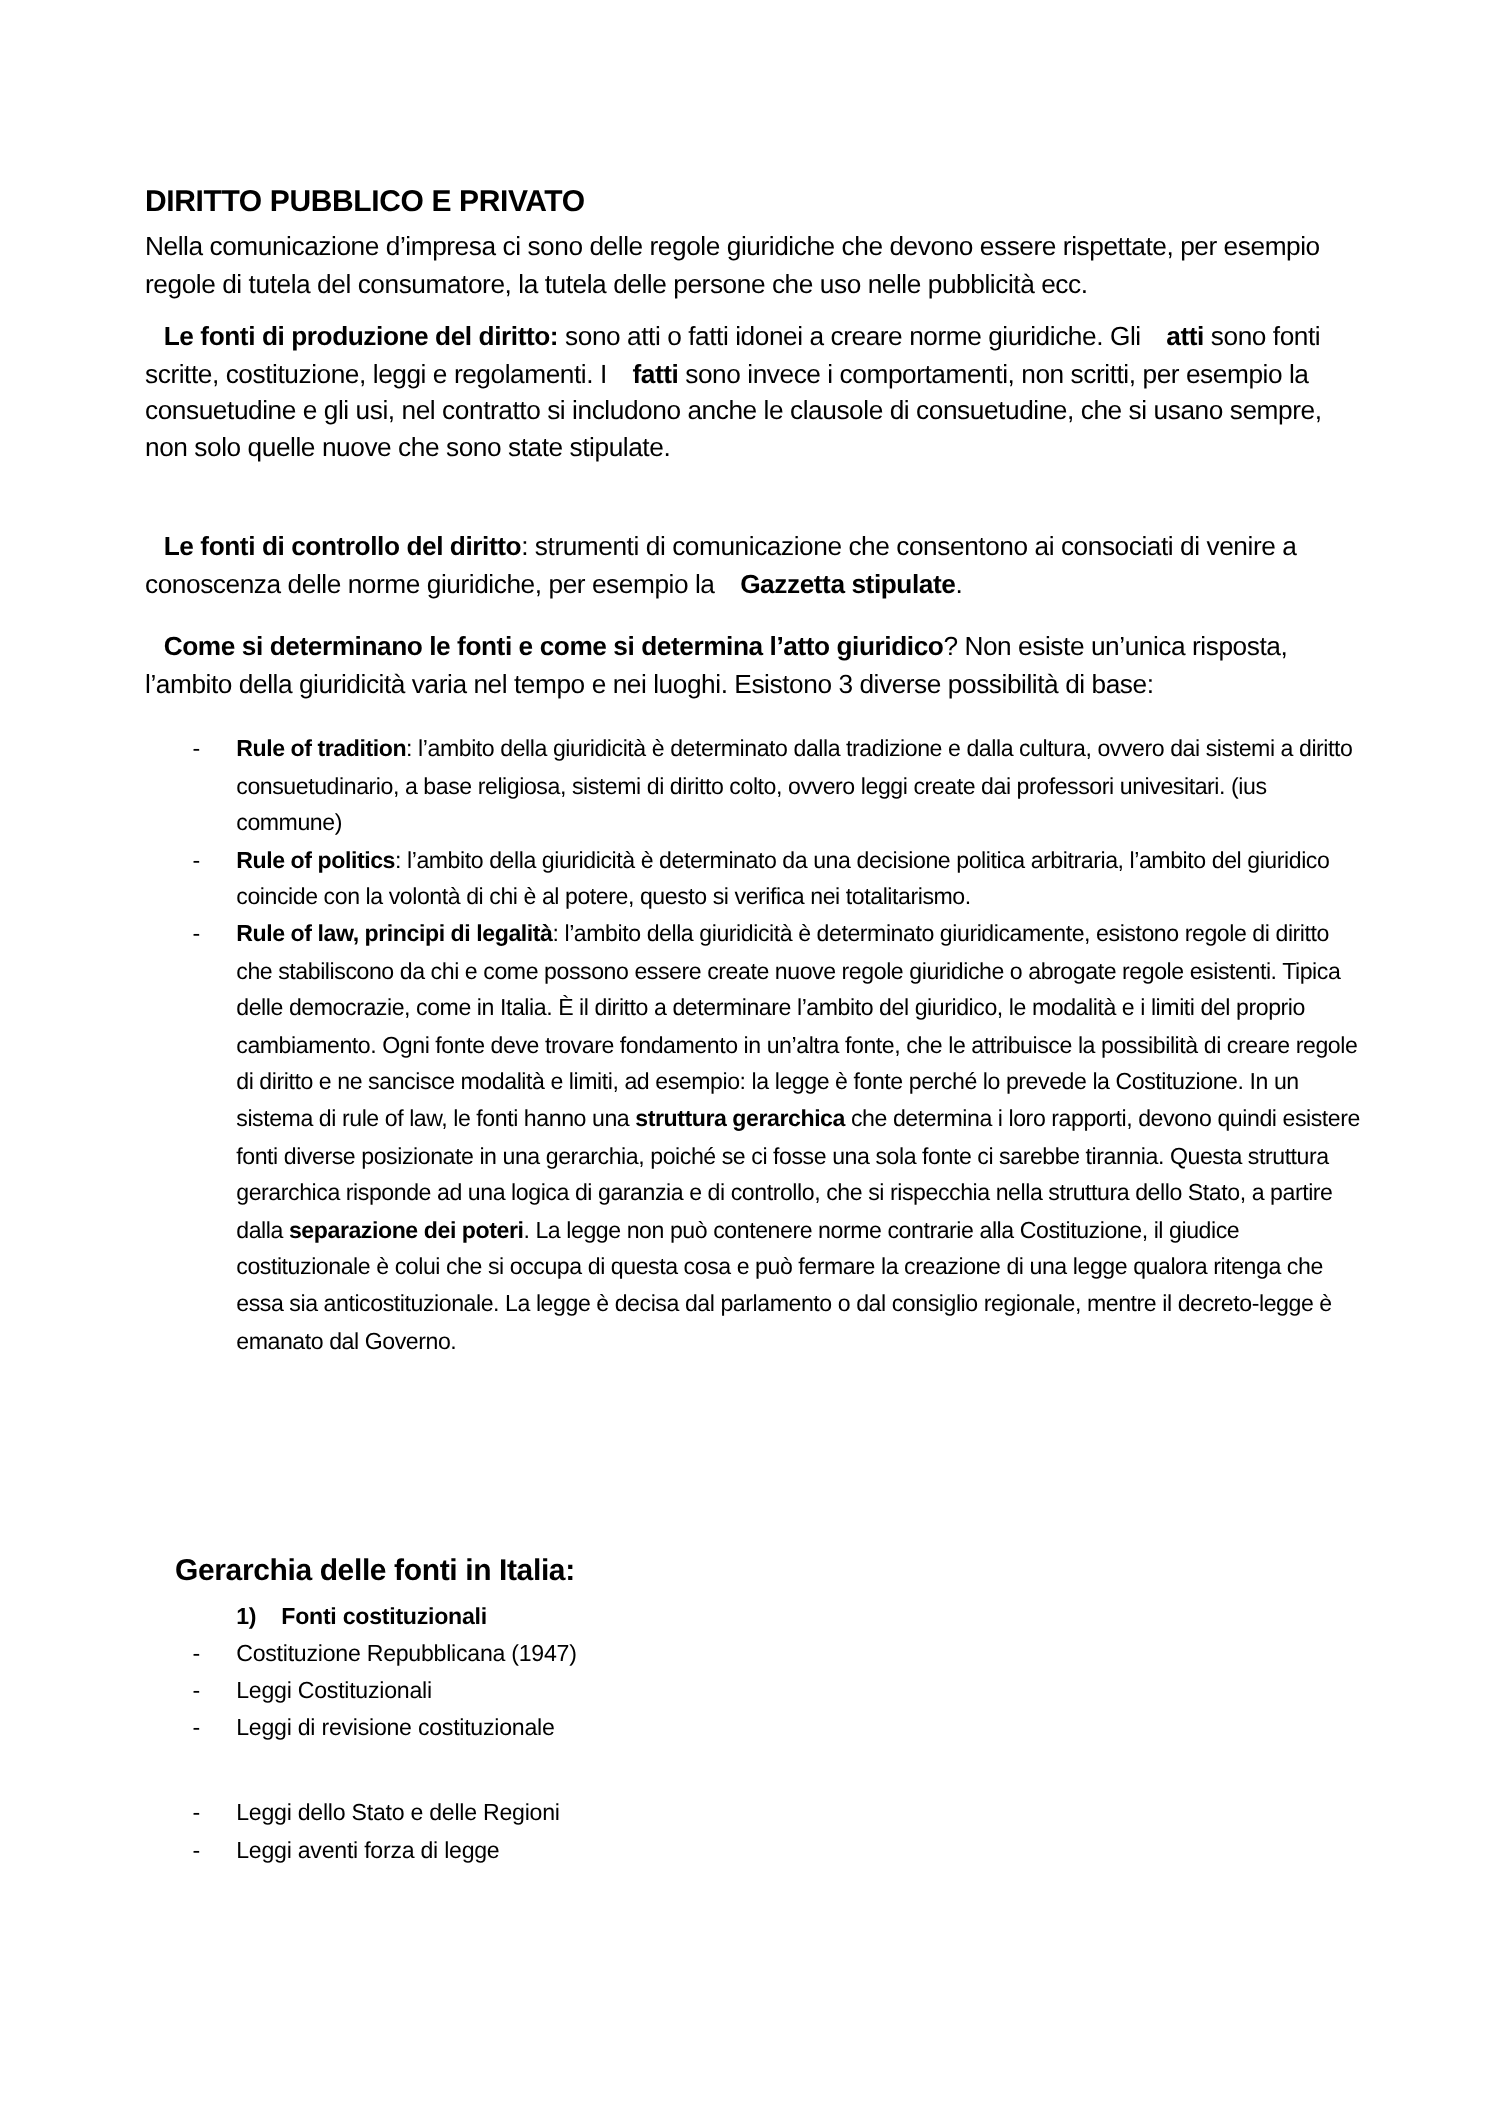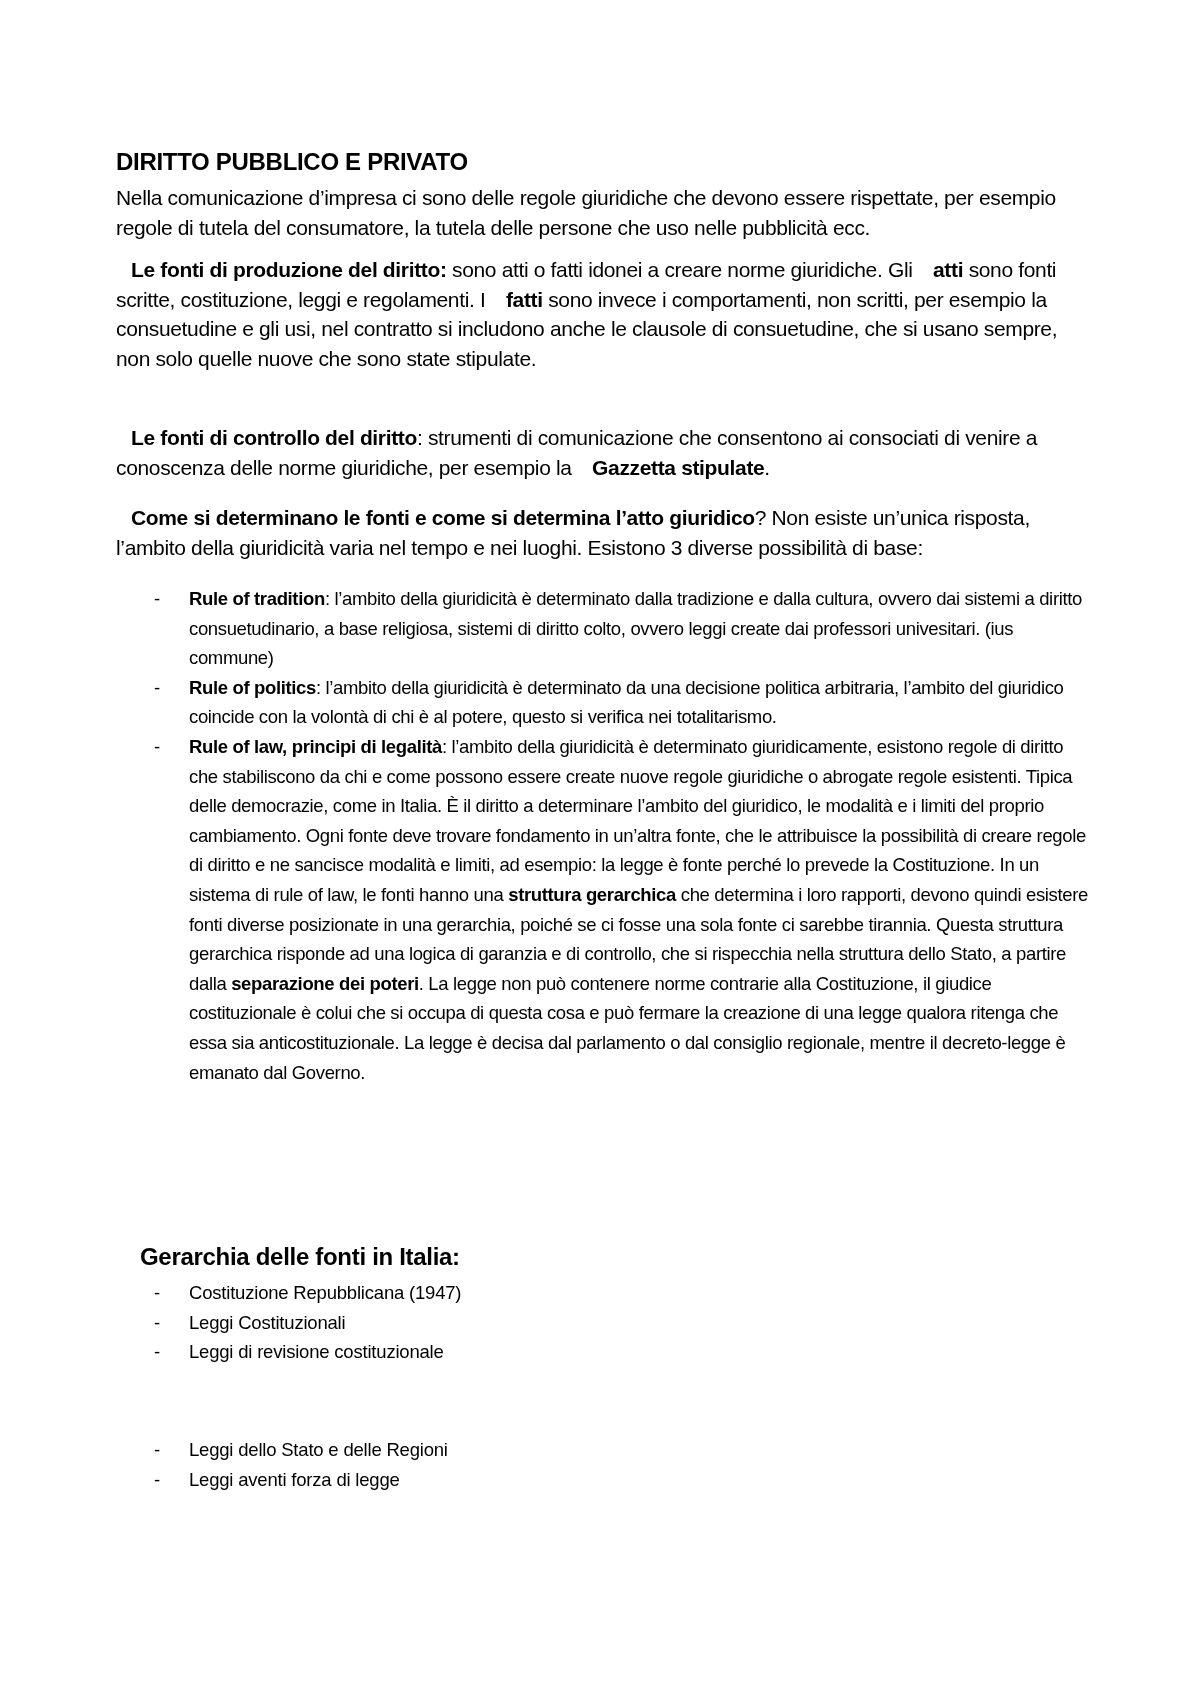--- a/index.html
+++ b/index.html
@@ -53,20 +53,23 @@
     </li>
     <li>
       <span class="dash">-</span>
       <b>Rule of law, principi di legalità</b><span>: l’ambito della giuridicità è determinato giuridicamente, esistono regole di diritto che stabiliscono da chi e come possono essere create nuove regole giuridiche o abrogate regole esistenti. Tipica delle democrazie, come in Italia. È il diritto a determinare l’ambito del giuridico, le modalità e i limiti del proprio cambiamento. Ogni fonte deve trovare fondamento in un’altra fonte, che le attribuisce la possibilità di creare regole di diritto e ne sancisce modalità e limiti, ad esempio: la legge è fonte perché lo prevede la Costituzione. In un sistema di rule of law, le fonti hanno una </span><b>struttura gerarchica</b><span> che determina i loro rapporti, devono quindi esistere fonti diverse posizionate in una gerarchia, poiché se ci fosse una sola fonte ci sarebbe tirannia. Questa struttura gerarchica risponde ad una logica di garanzia e di controllo, che si rispecchia nella struttura dello Stato, a partire dalla </span><b>separazione dei poteri</b><span>. La legge non può contenere norme contrarie alla Costituzione, il giudice costituzionale è colui che si occupa di questa cosa e può fermare la creazione di una legge qualora ritenga che essa sia anticostituzionale. La legge è decisa dal parlamento o dal consiglio regionale, mentre il decreto-legge è emanato dal Governo.</span>
     </li>
   </ul>
 
   <div class="hier-title">Gerarchia delle fonti in Italia:</div>
 
   <div class="group" style="top:1278px;">
+    <div class="head">
+      <span class="num">1)</span><span>Fonti costituzionali</span>
+    </div>
     <div class="item"><span class="dash">-</span><span>Costituzione Repubblicana (1947)</span></div>
     <div class="item"><span class="dash">-</span><span>Leggi Costituzionali</span></div>
     <div class="item"><span class="dash">-</span><span>Leggi di revisione costituzionale</span></div>
   </div>
 
   <div class="group" style="top:1435px;">
     <div class="item"><span class="dash">-</span><span>Leggi dello Stato e delle Regioni</span></div>
     <div class="item"><span class="dash">-</span><span>Leggi aventi forza di legge</span></div>
   </div>
 

